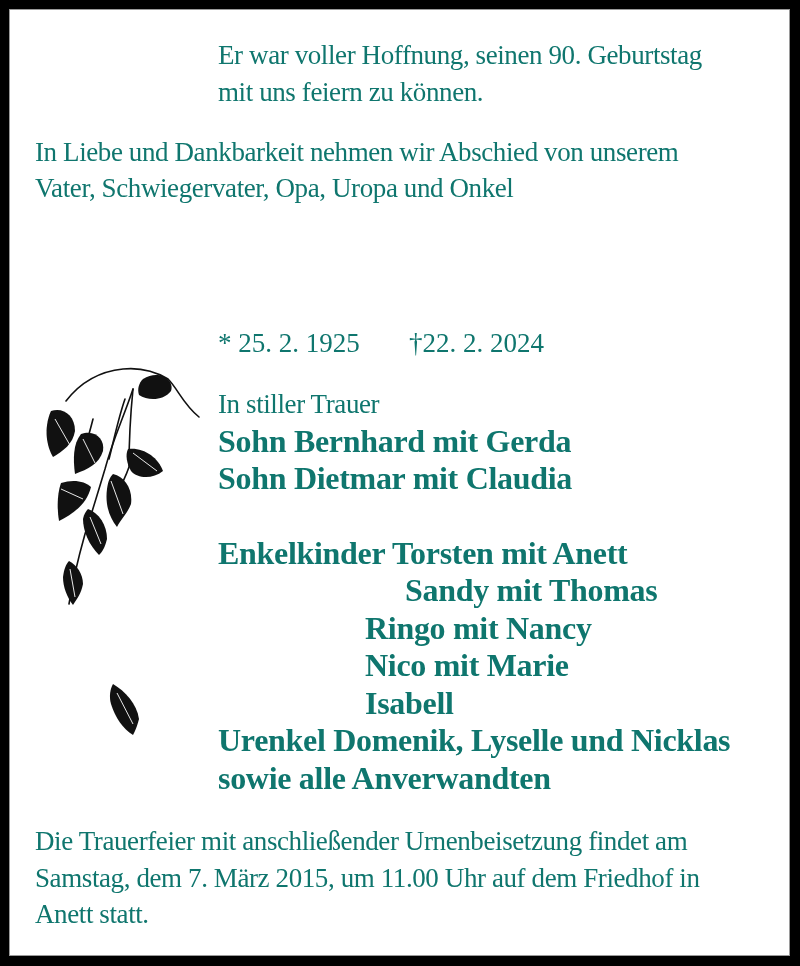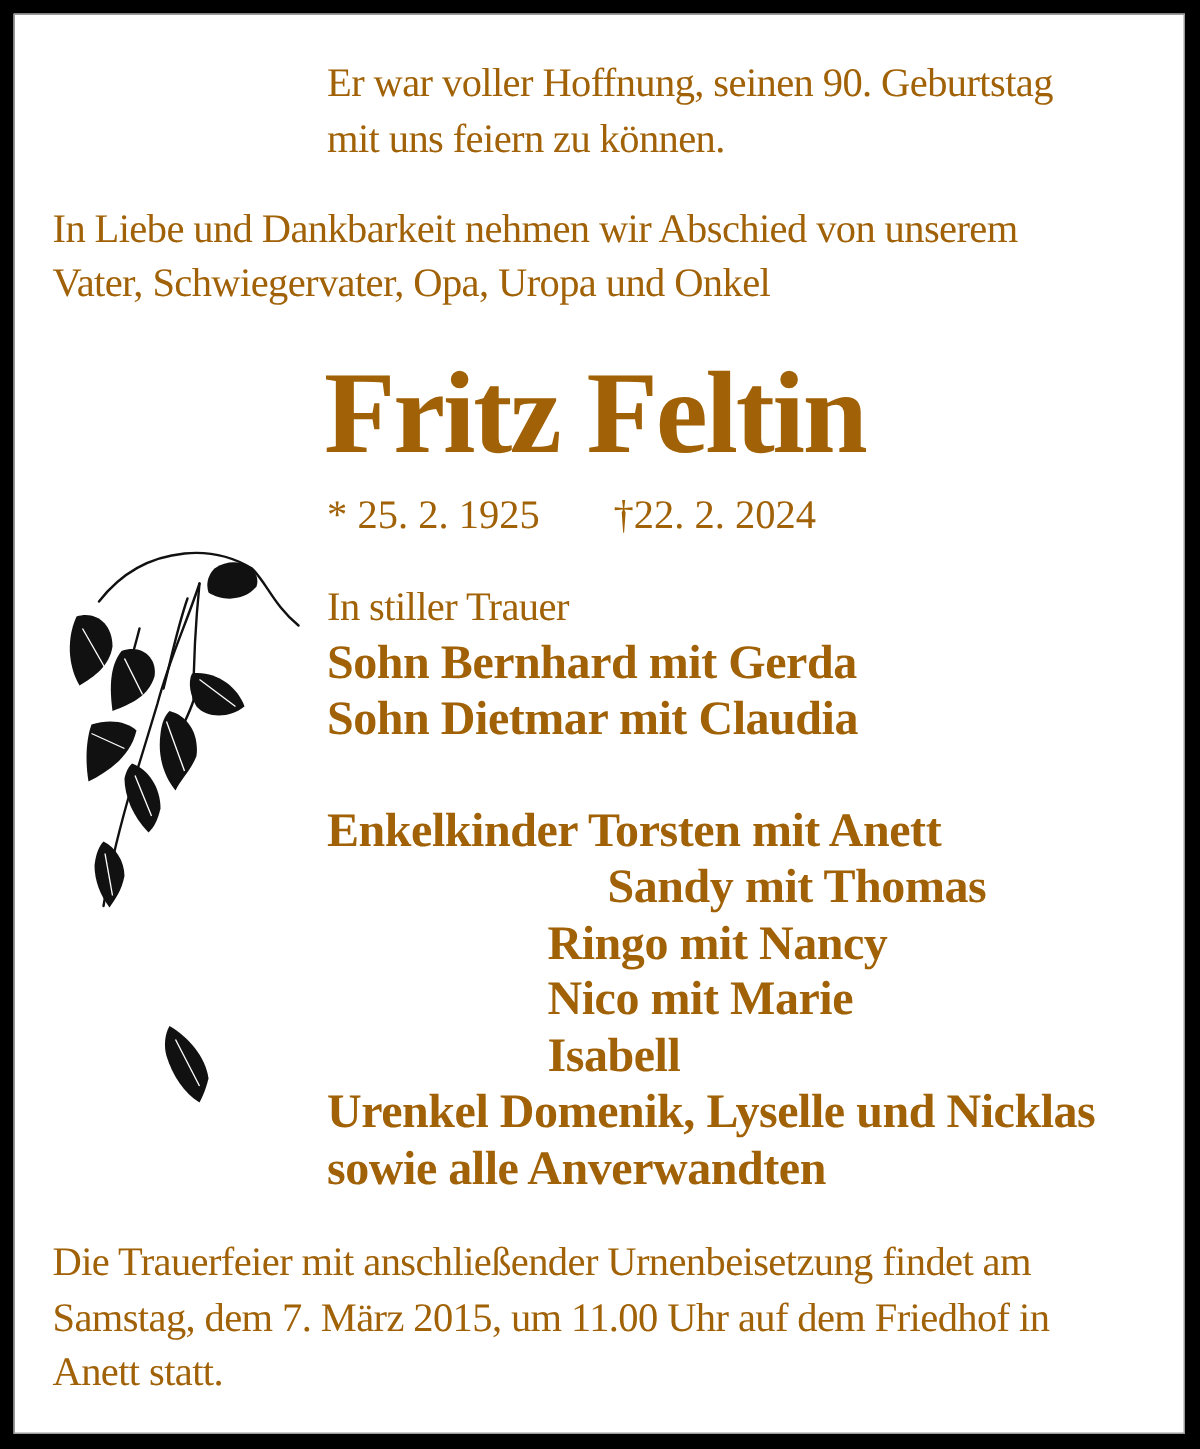--- a/index.html
+++ b/index.html
@@ -9,41 +9,40 @@
       position: relative;
       overflow: hidden;
     }
     .card {
       position: absolute;
       left: 9px; top: 9px;
       width: 781px; height: 947px;
       background: #fff;
       box-shadow: inset 0 0 0 1px #9a9a9a;
       font-family: "Liberation Serif", "DejaVu Serif", serif;
-      color: #a16207;
+      color: #0f766e;
     }
     .abs { position: absolute; white-space: nowrap; }
     .reg { font-size: 27px; line-height: 38px; letter-spacing: -0.4px; transform-origin: left top; }
     .bold { font-weight: bold; font-size: 32px; line-height: 37.5px; letter-spacing: -0.3px; }
     .name { font-weight: bold; font-size: 78px; line-height: 80px; letter-spacing: -1.5px; }
     .dates { font-size: 27px; line-height: 32px; }
     .leaf-ill { position: absolute; }
   </style>
 </head>
 <body>
 
 <div class="card">
 
   <div class="abs reg" style="left:209px; top:27px;">Er war voller Hoffnung, seinen 90. Geburtstag</div>
   <div class="abs reg" style="left:209px; top:64px;">mit uns feiern zu können.</div>
 
   <div class="abs reg" style="left:26px; top:124px;">In Liebe und Dankbarkeit nehmen wir Abschied von unserem</div>
   <div class="abs reg" style="left:26px; top:160px;">Vater, Schwiegervater, Opa, Uropa und Onkel</div>
 
-  <div class="abs name" style="left:207px; top:226px;">Fritz Feltin</div>
 
   <div class="abs dates" style="left:209px; top:318px;">
     <span>*</span>
     <span>25. 2. 1925</span>
   </div>
   <div class="abs dates" style="left:400px; top:318px;">
     <span>†</span><span>22. 2. 2024</span>
   </div>
 
   <svg class="leaf-ill" style="left:24px; top:350px;" width="170" height="390" viewBox="0 0 170 390">

